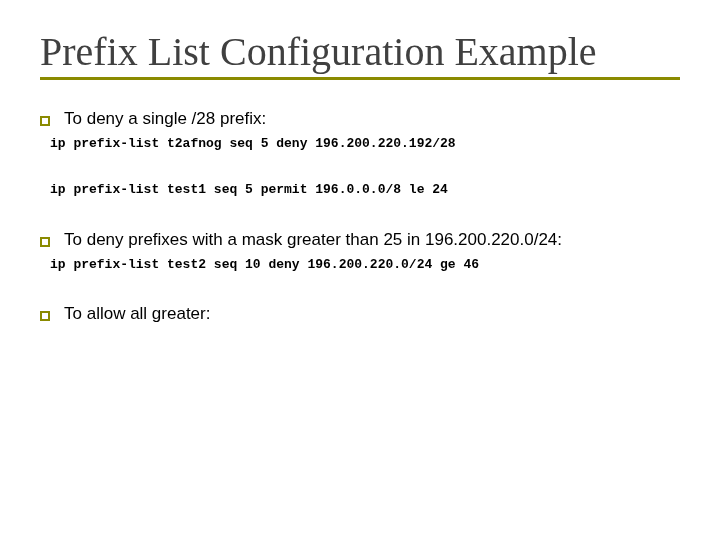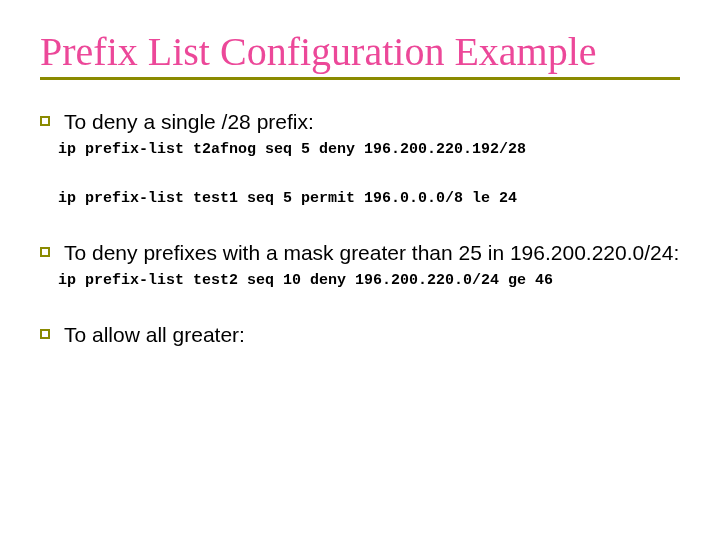--- a/index.html
+++ b/index.html
@@ -14,21 +14,21 @@
   .slide {
     box-sizing: border-box;
     width: 720px;
     height: 540px;
     padding: 28px 40px 20px 40px;
   }
   .title {
     font-family: "Times New Roman", Times, serif;
     font-size: 40px;
     font-weight: 400;
-    color: #ec4899;
+    color: #404040;
     margin: 0 0 2px 0;
     letter-spacing: 0px;
   }
   .rule {
     border: none;
     border-top: 3px solid #8a8a00;
     margin: 0 0 28px 0;
     width: 100%;
   }
   .item {
@@ -39,30 +39,30 @@
   .bullet {
     width: 10px;
     height: 10px;
     border: 2px solid #8a8a00;
     box-sizing: border-box;
     margin-top: 8px;
     margin-right: 14px;
     flex: none;
   }
   .lead {
-    font-size: 21px;
+    font-size: 17px;
     line-height: 1.3;
     font-family: Verdana, Geneva, sans-serif;
   }
   .code {
     font-family: "Courier New", Courier, monospace;
     font-weight: bold;
-    font-size: 15px;
+    font-size: 13px;
     white-space: pre;
-    margin-left: 18px;
+    margin-left: 10px;
     margin-top: 6px;
     margin-bottom: 30px;
     line-height: 1.25;
   }
   .code.last {
     margin-bottom: 0;
   }
 </style>
 </head>
 <body>

